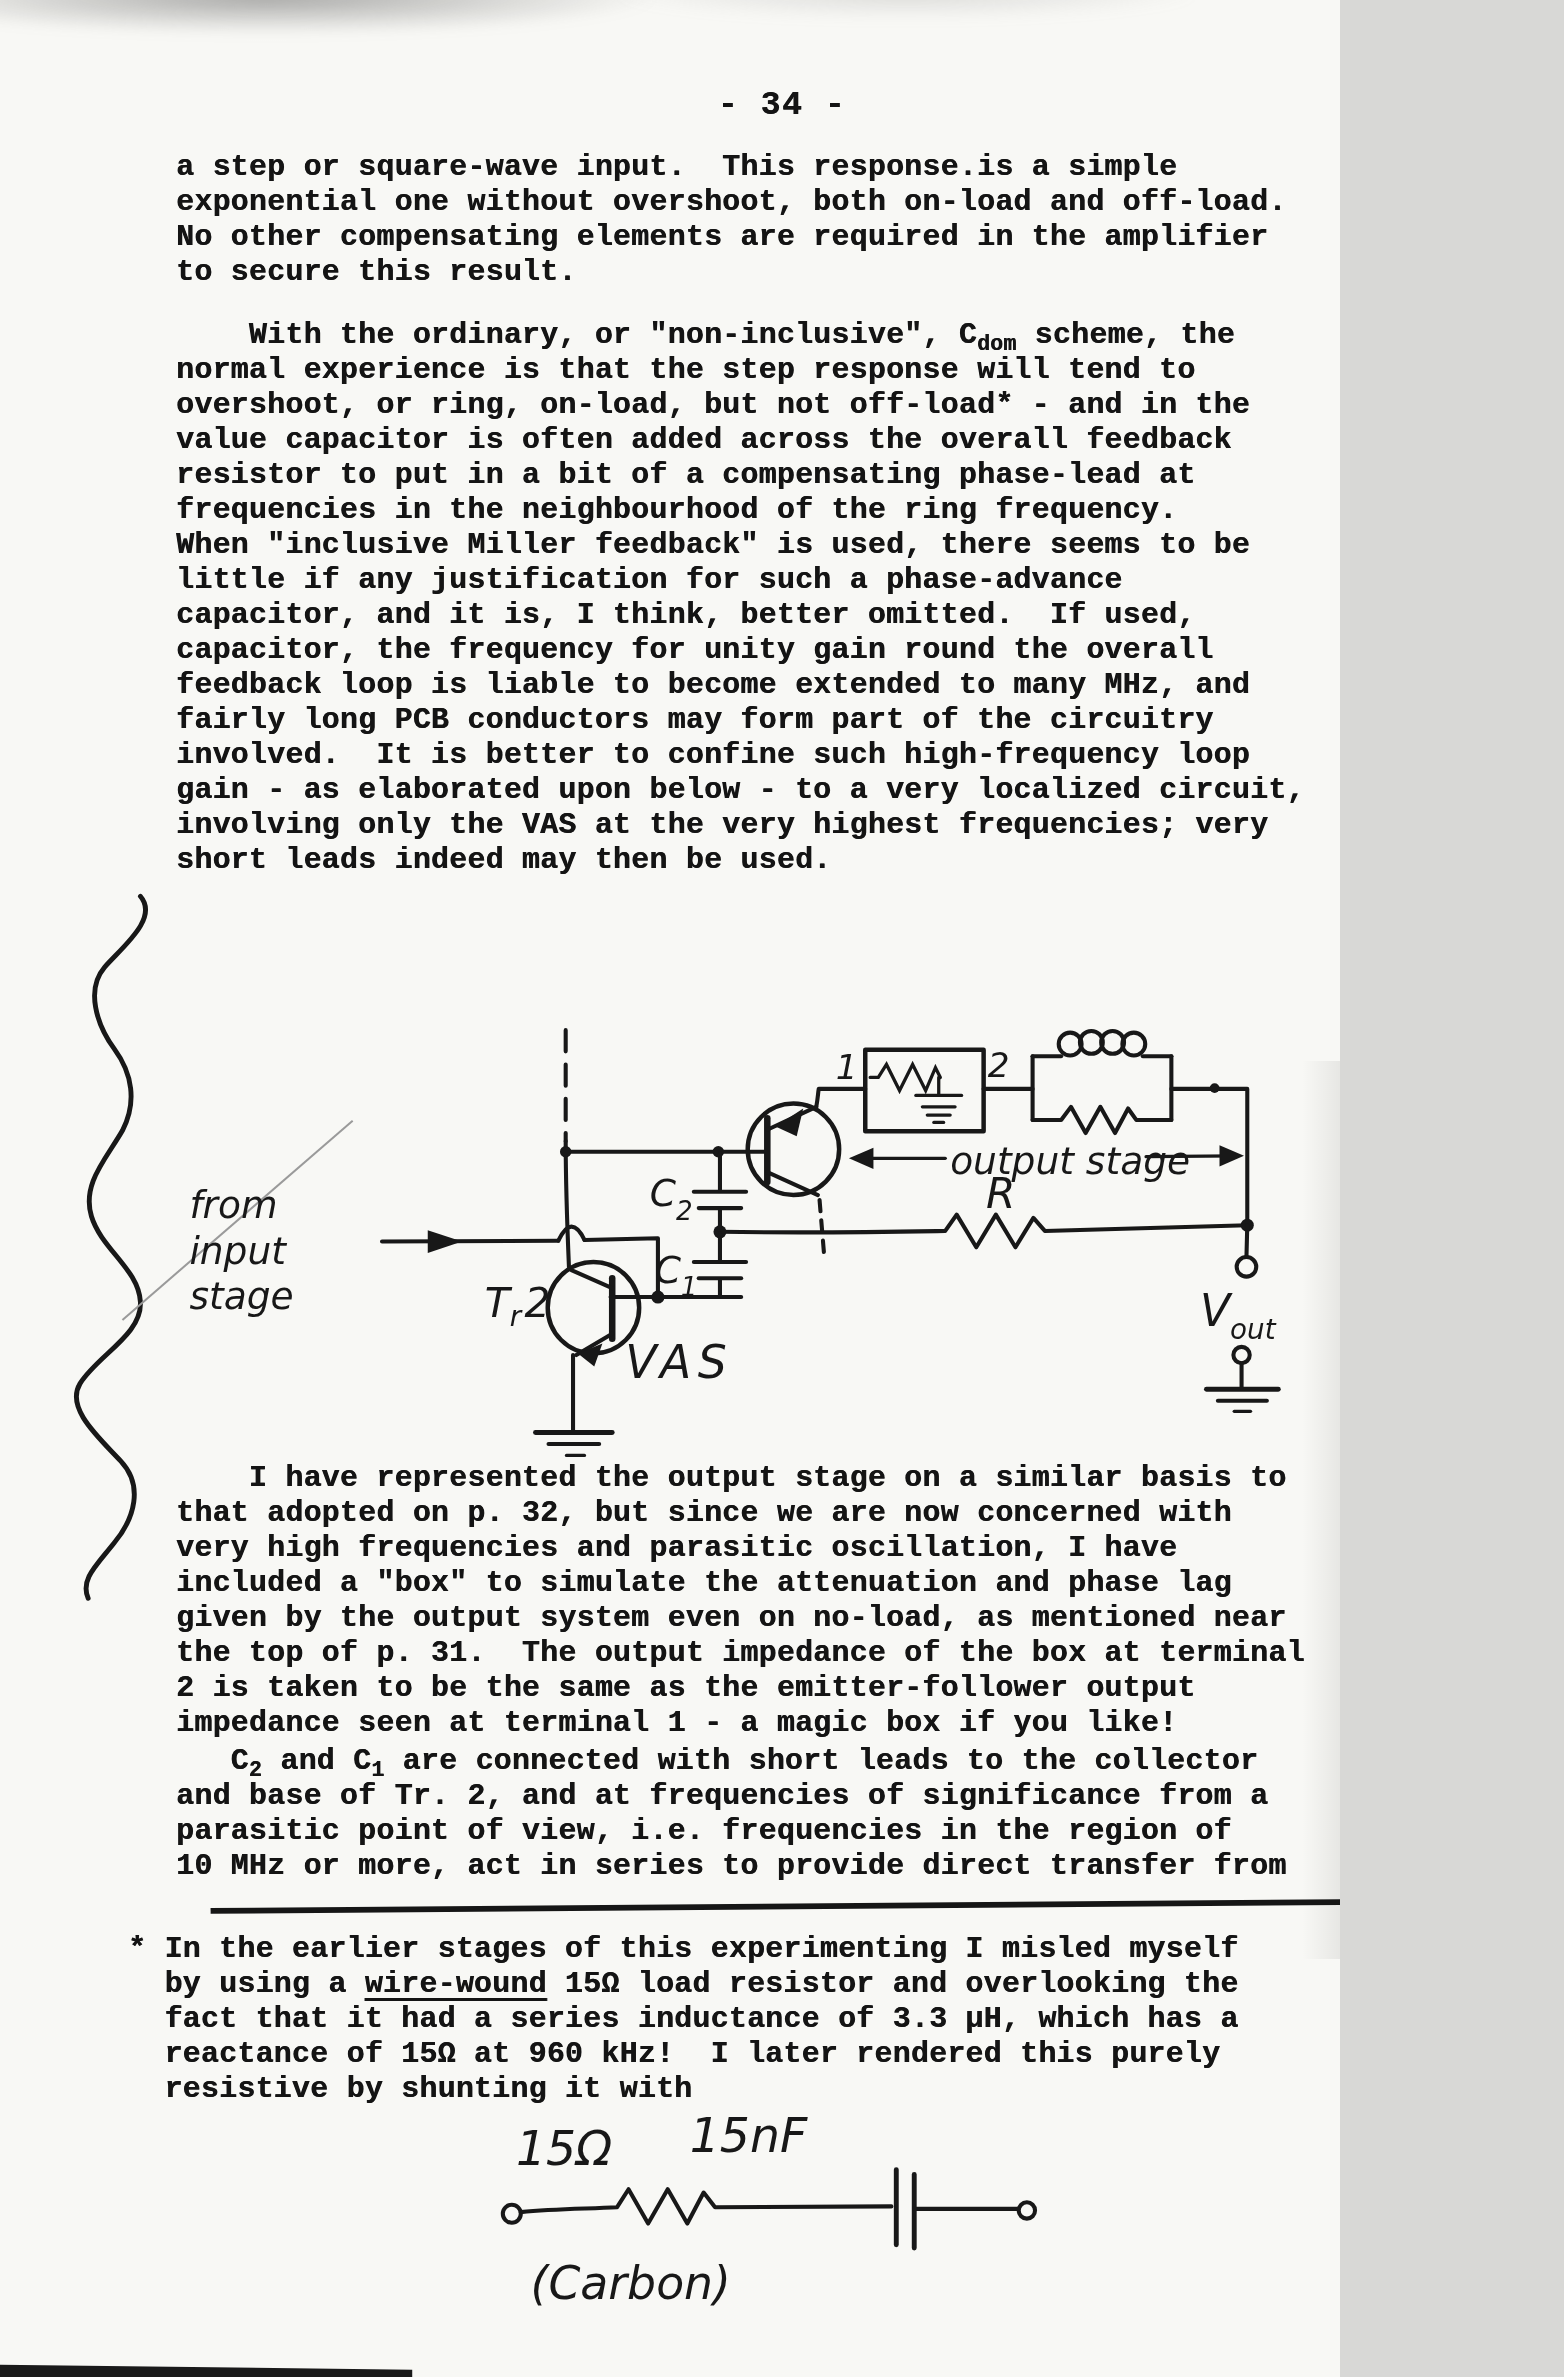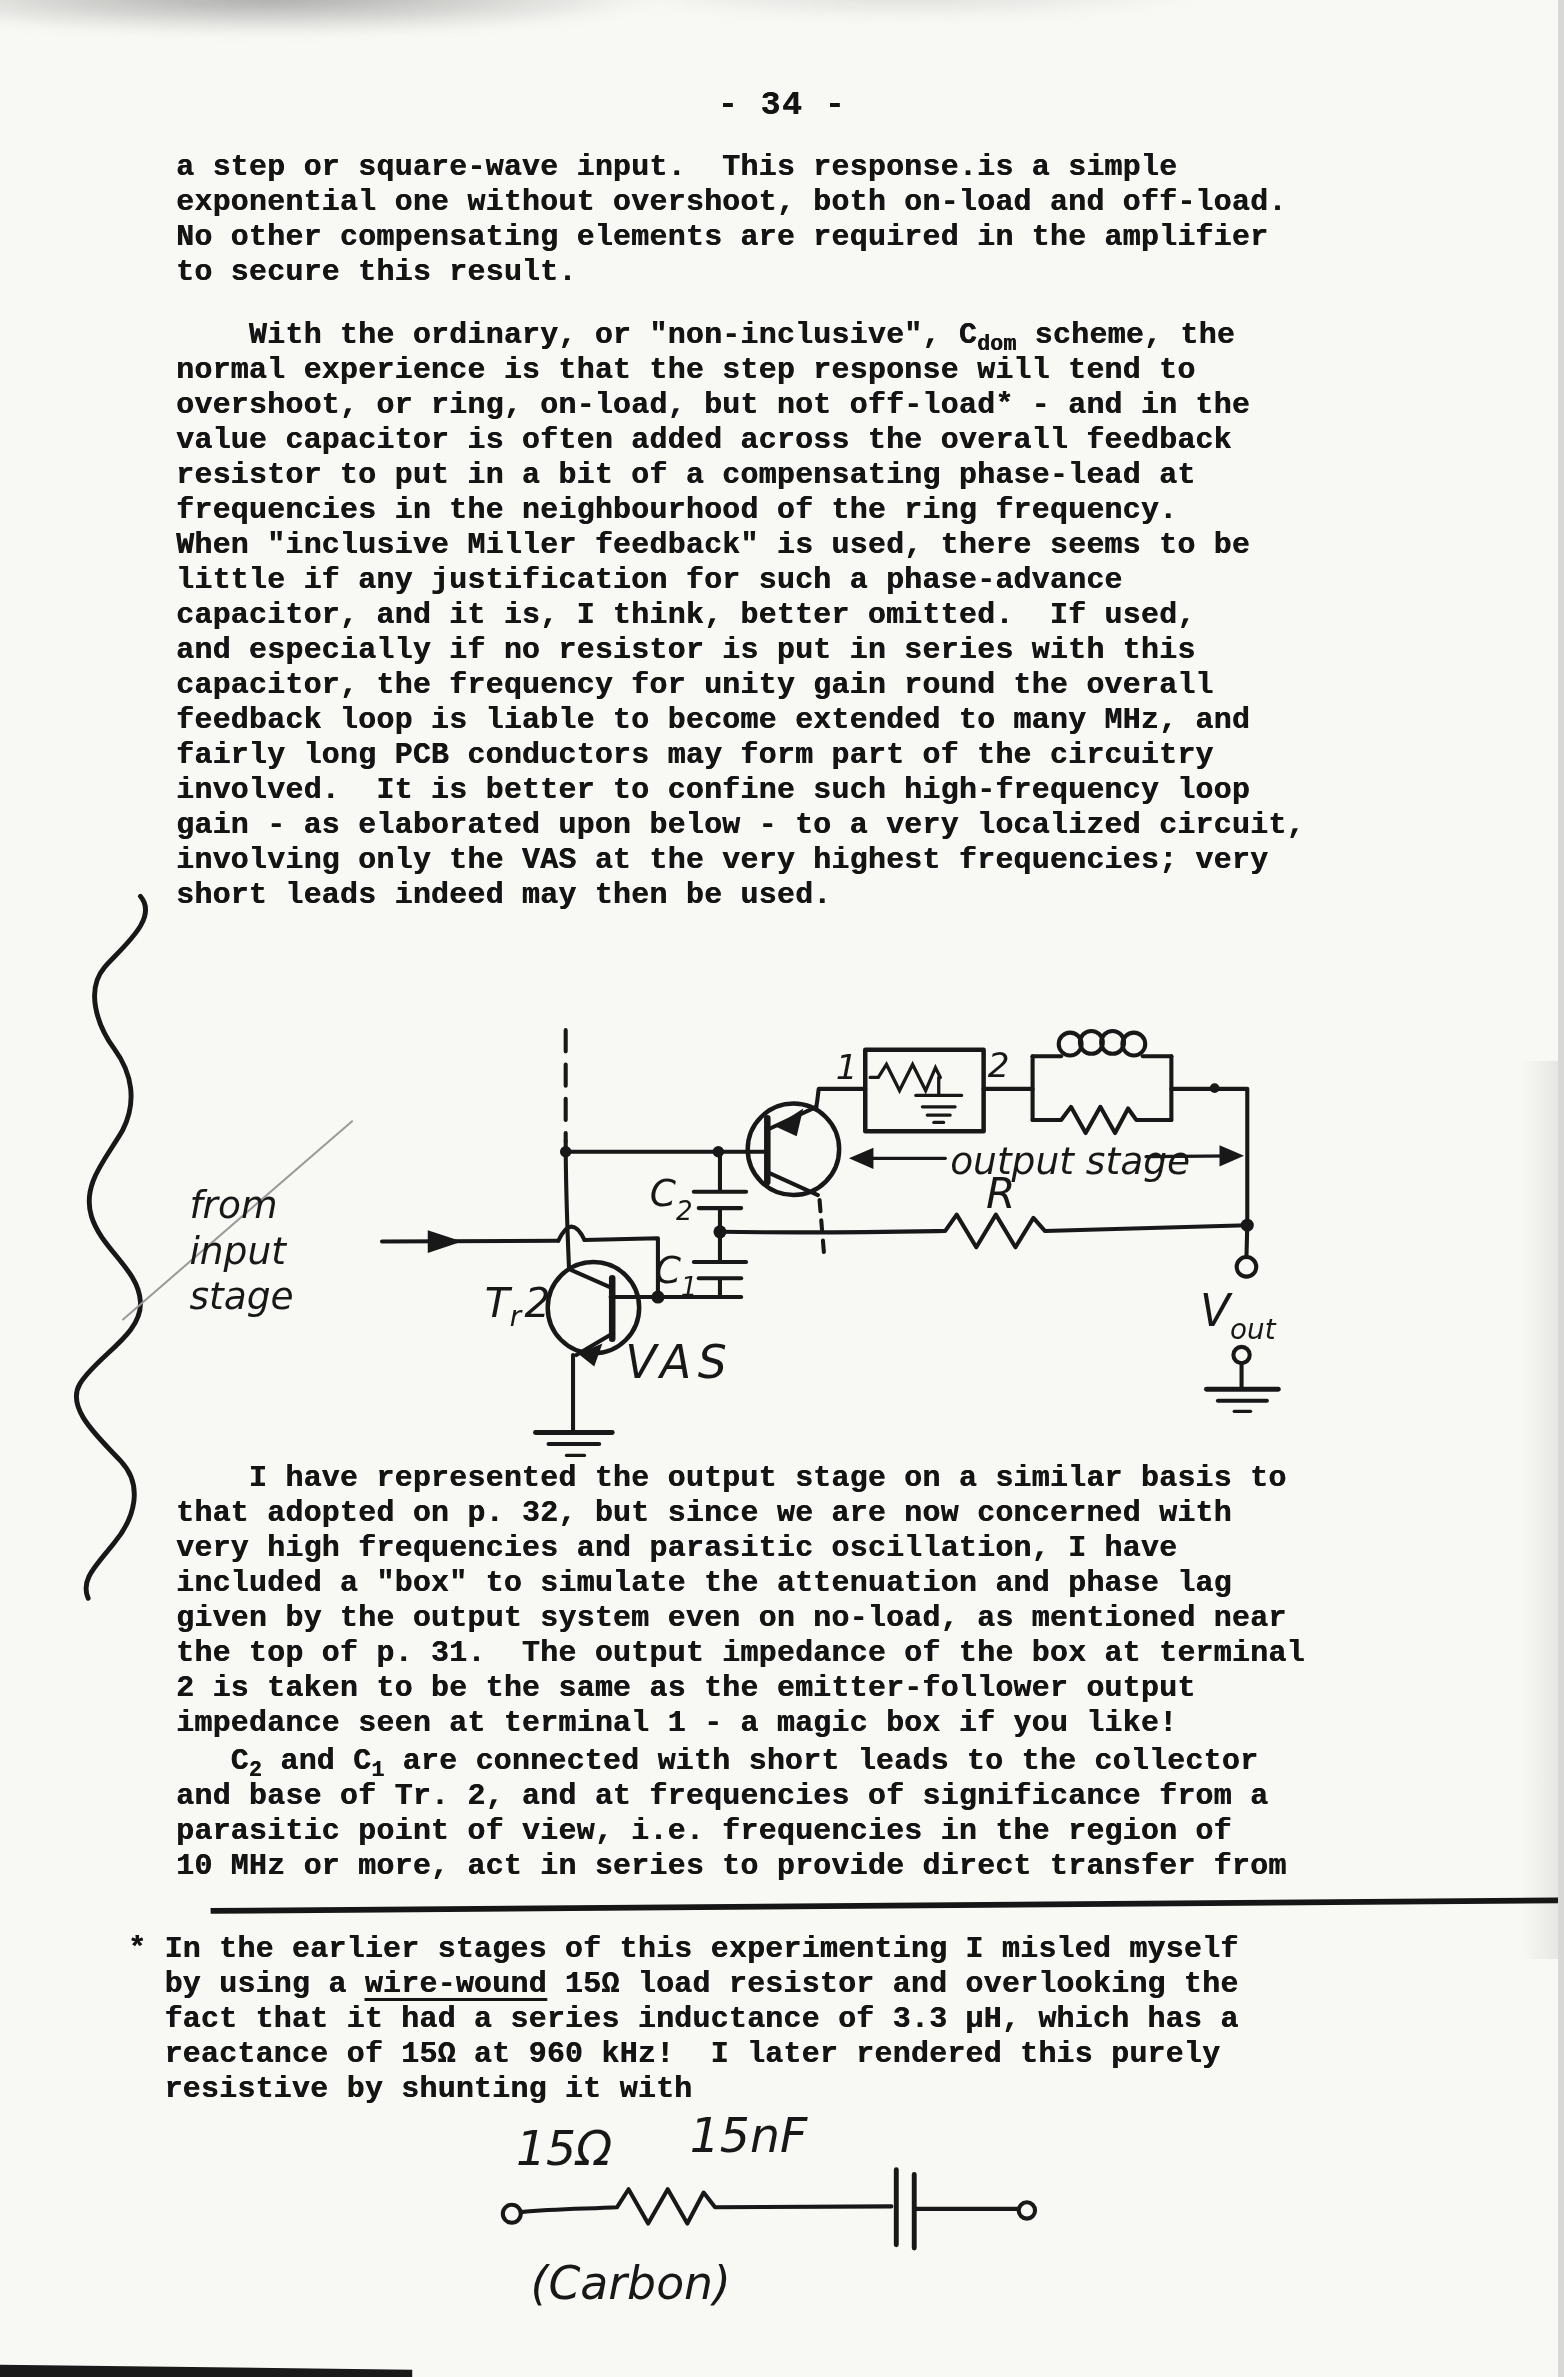--- a/index.html
+++ b/index.html
@@ -1,18 +1,18 @@
 <!DOCTYPE html>
 <html style="font-size:13px"><head>
 <meta charset="utf-8">
 <style>
   html,body{margin:0;padding:0;background:#d8d8d6;}
   .page{
     position:relative;
-    width:1558px;height:2377px;
+    width:1340px;height:2377px;
     background:#f8f8f5;
     overflow:hidden;
     font-family:"Liberation Mono","DejaVu Sans Mono",monospace;
     color:#141414;
   }
   .page-number{
     position:absolute;top:87px;left:0;width:1564px;
     text-align:center;font-size:33px;font-weight:700;
     letter-spacing:1.6px;
     text-shadow:0.5px 0 0 #141414;
@@ -70,21 +70,20 @@
     <div class="tline"><span>    With the ordinary, or "non-inclusive", C</span><span class="tsub">dom</span><span> scheme, the</span></div>
     <div>
         <div class="tline">normal experience is that the step response will tend to</div>
         <div class="tline">overshoot, or ring, on-load, but not off-load* - and in the</div>
         <div class="tline">value capacitor is often added across the overall feedback</div>
         <div class="tline">resistor to put in a bit of a compensating phase-lead at</div>
         <div class="tline">frequencies in the neighbourhood of the ring frequency.</div>
         <div class="tline">When "inclusive Miller feedback" is used, there seems to be</div>
         <div class="tline">little if any justification for such a phase-advance</div>
         <div class="tline">capacitor, and it is, I think, better omitted.  If used,</div>
-        <div class="tline">and especially if no resistor is put in series with this</div>
         <div class="tline">capacitor, the frequency for unity gain round the overall</div>
         <div class="tline">feedback loop is liable to become extended to many MHz, and</div>
         <div class="tline">fairly long PCB conductors may form part of the circuitry</div>
         <div class="tline">involved.  It is better to confine such high-frequency loop</div>
         <div class="tline">gain - as elaborated upon below - to a very localized circuit,</div>
         <div class="tline">involving only the VAS at the very highest frequencies; very</div>
         <div class="tline">short leads indeed may then be used.</div>
       </div>
   </div>
 

